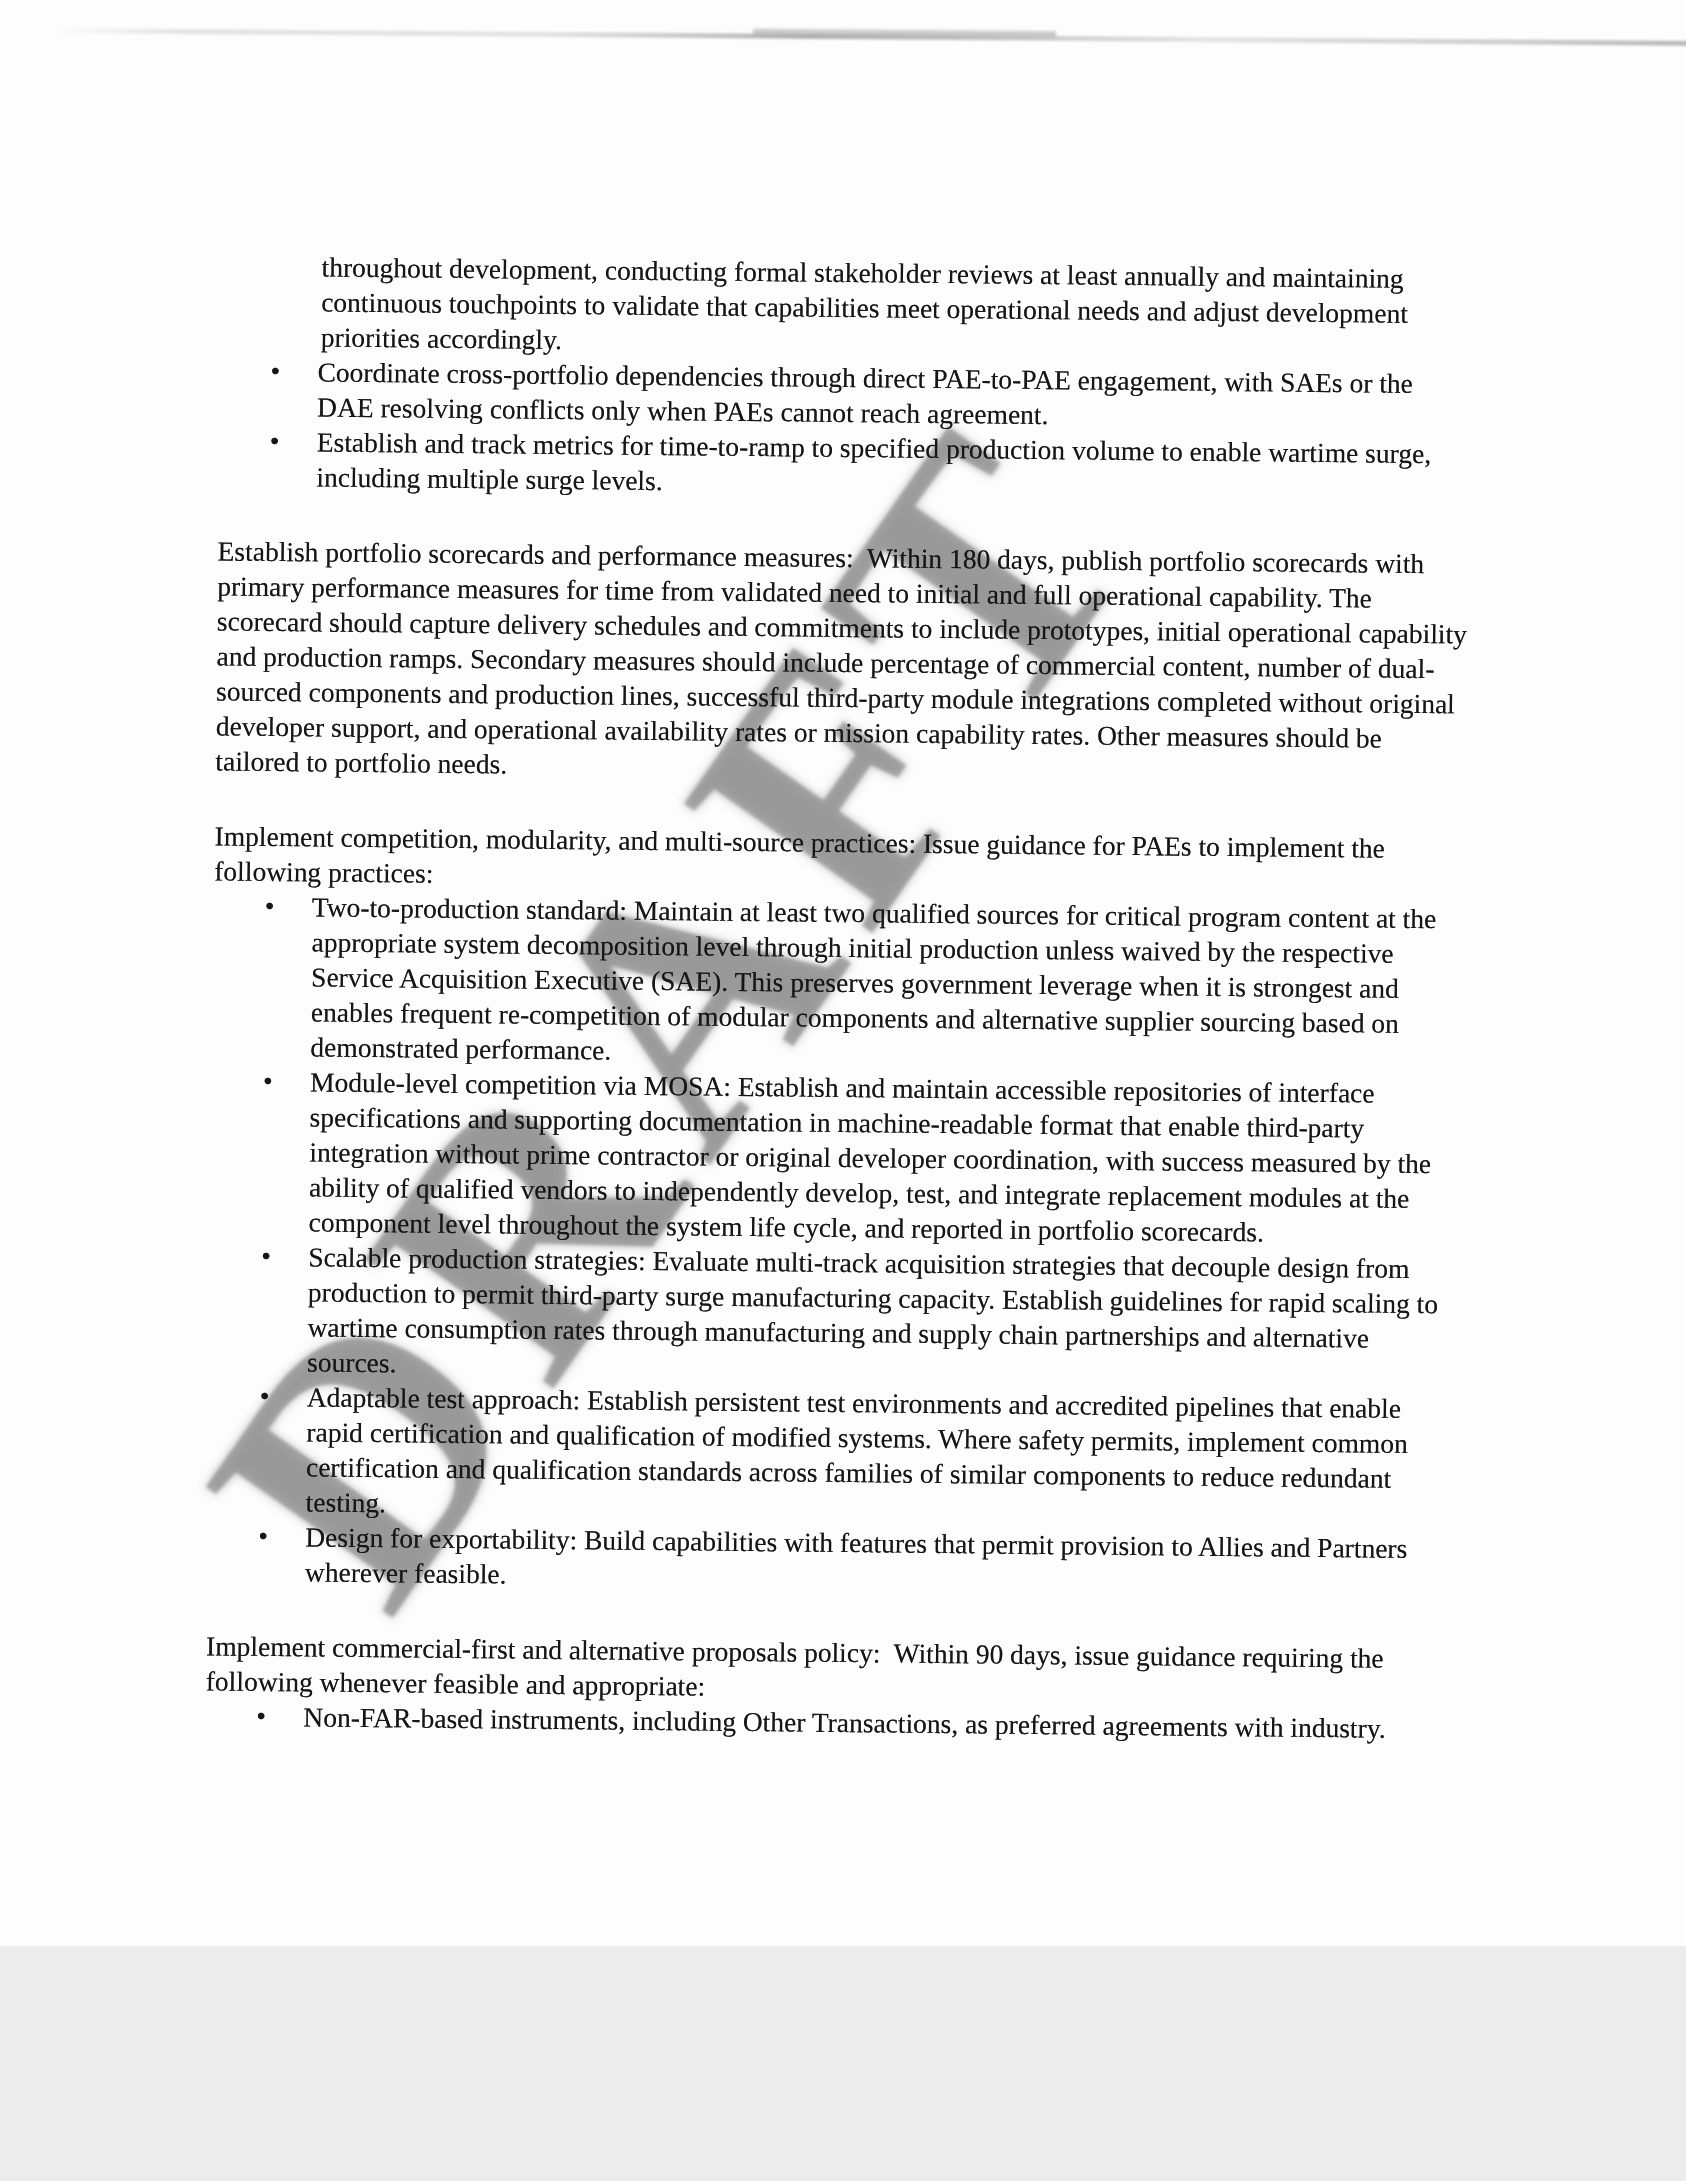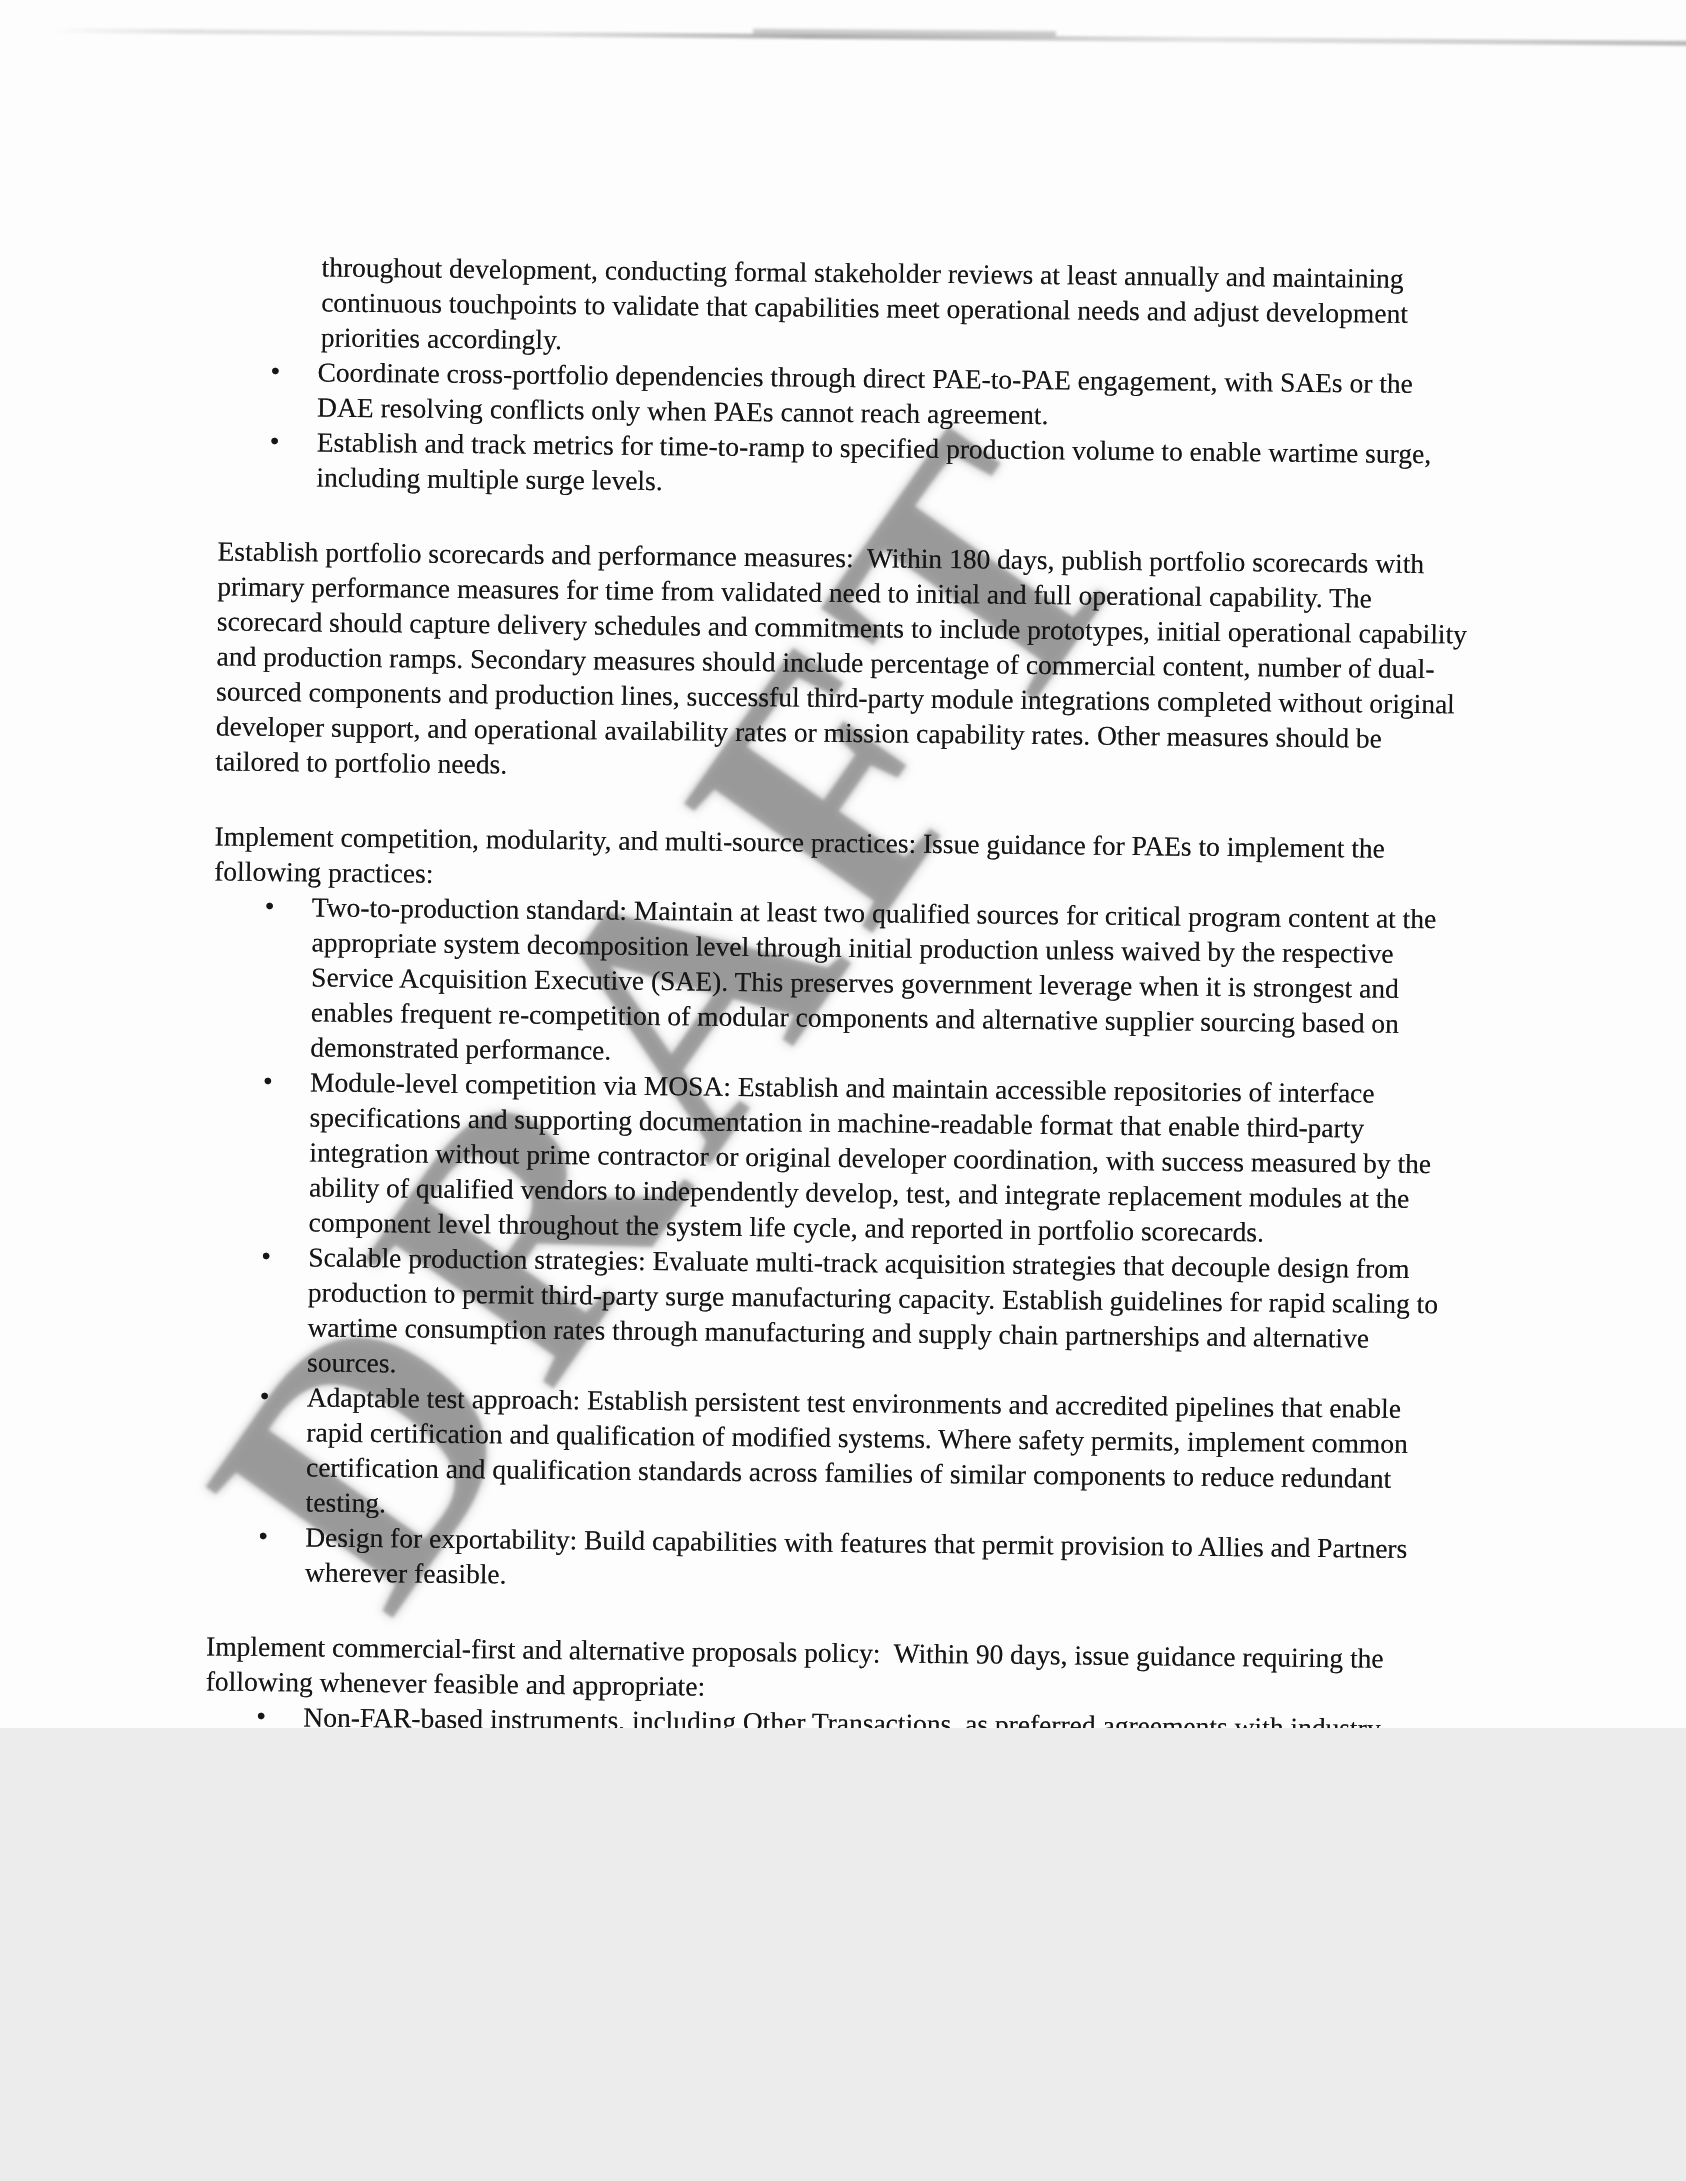--- a/index.html
+++ b/index.html
@@ -3,21 +3,21 @@
 <meta charset="utf-8">
 <style>
   html, body {
     margin: 0;
     padding: 0;
     background: #ececec;
   }
   .page {
     position: relative;
     width: 1686px;
-    height: 1728px;
+    height: 1946px;
     margin: 0 auto;
     background: #fdfdfd;
     overflow: hidden;
     font-family: "Liberation Serif", serif;
     color: #161616;
   }
 
   
   .scan-streak {
     position: absolute;

